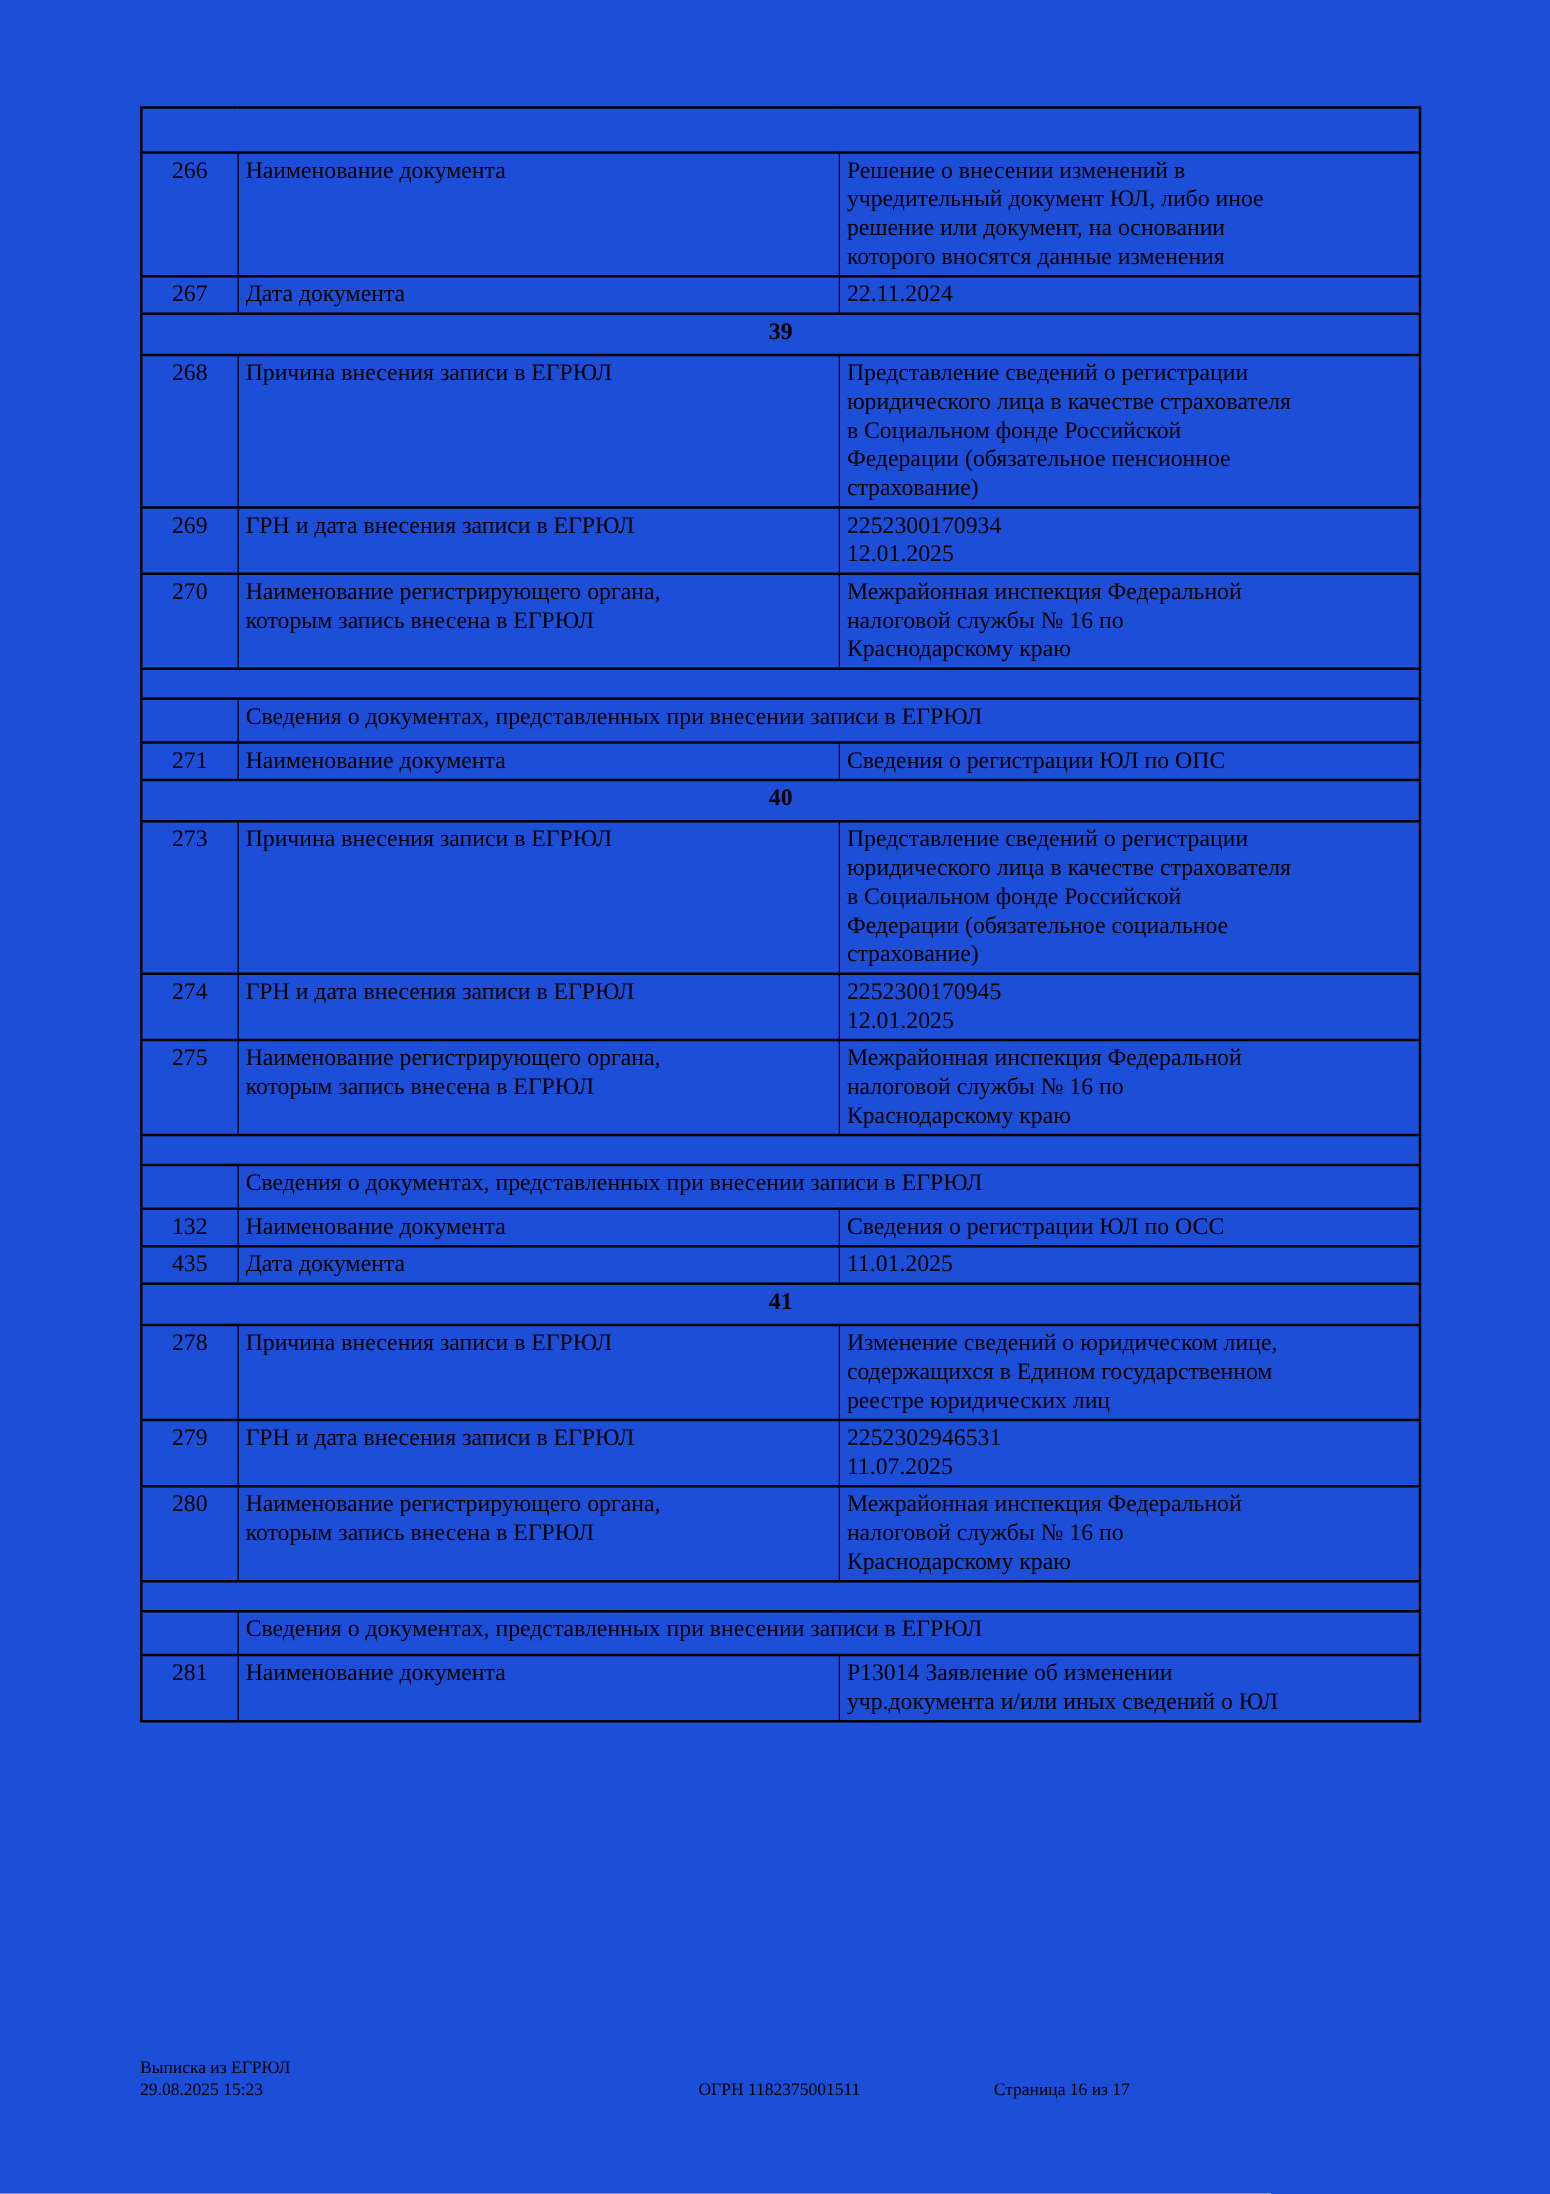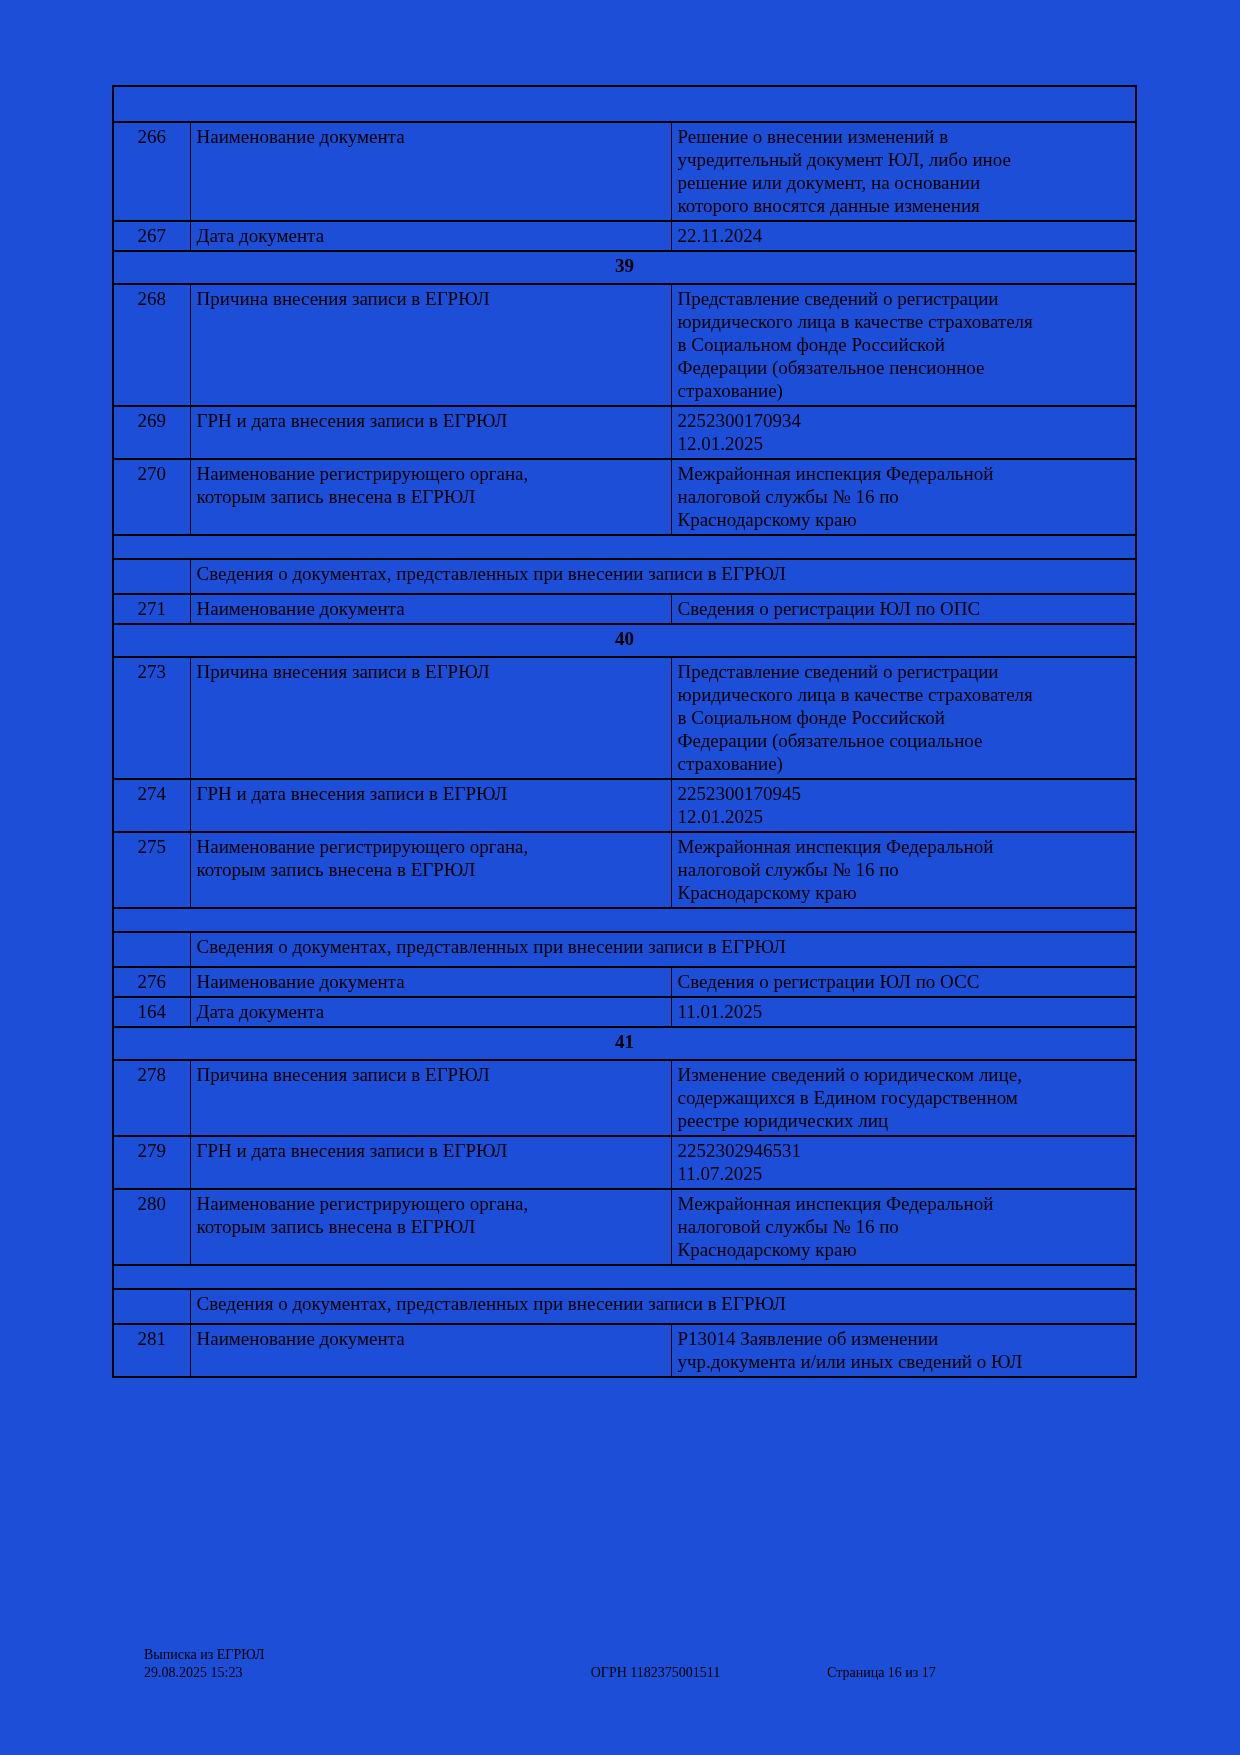--- a/index.html
+++ b/index.html
@@ -63,21 +63,20 @@
   .footer {
     position: absolute;
     left: 112px;
     width: 1023px;
     top: 1646px;
     display: flex;
     justify-content: space-between;
     align-items: flex-end;
     font-size: 14px;
     line-height: 18px;
-    margin-left: 32px;
   }
   .footer-left  { text-align: left;  width: 340px; }
   .footer-center{ text-align: center; flex: 1; }
   .footer-right { text-align: left; width: 340px; }
 </style>
 </head>
 <body>
 
 <div class="page">
 
@@ -169,26 +168,26 @@
 Краснодарскому краю</td>
         </tr>
         <tr class="spacer">
           <td colspan="3"></td>
         </tr>
         <tr class="docs-header">
           <td class="num-cell"></td>
           <td colspan="2">Сведения о документах, представленных при внесении записи в ЕГРЮЛ</td>
         </tr>
         <tr>
-          <td class="num-cell">276</td>
+          <td class="num-cell">132</td>
           <td>Наименование документа</td>
           <td>Сведения о регистрации ЮЛ по ОСС</td>
         </tr>
         <tr>
-          <td class="num-cell">164</td>
+          <td class="num-cell">435</td>
           <td>Дата документа</td>
           <td>11.01.2025</td>
         </tr>
         <tr class="section">
           <td colspan="3">41</td>
         </tr>
         <tr>
           <td class="num-cell">278</td>
           <td>Причина внесения записи в ЕГРЮЛ</td>
           <td>Изменение сведений о юридическом лице,

